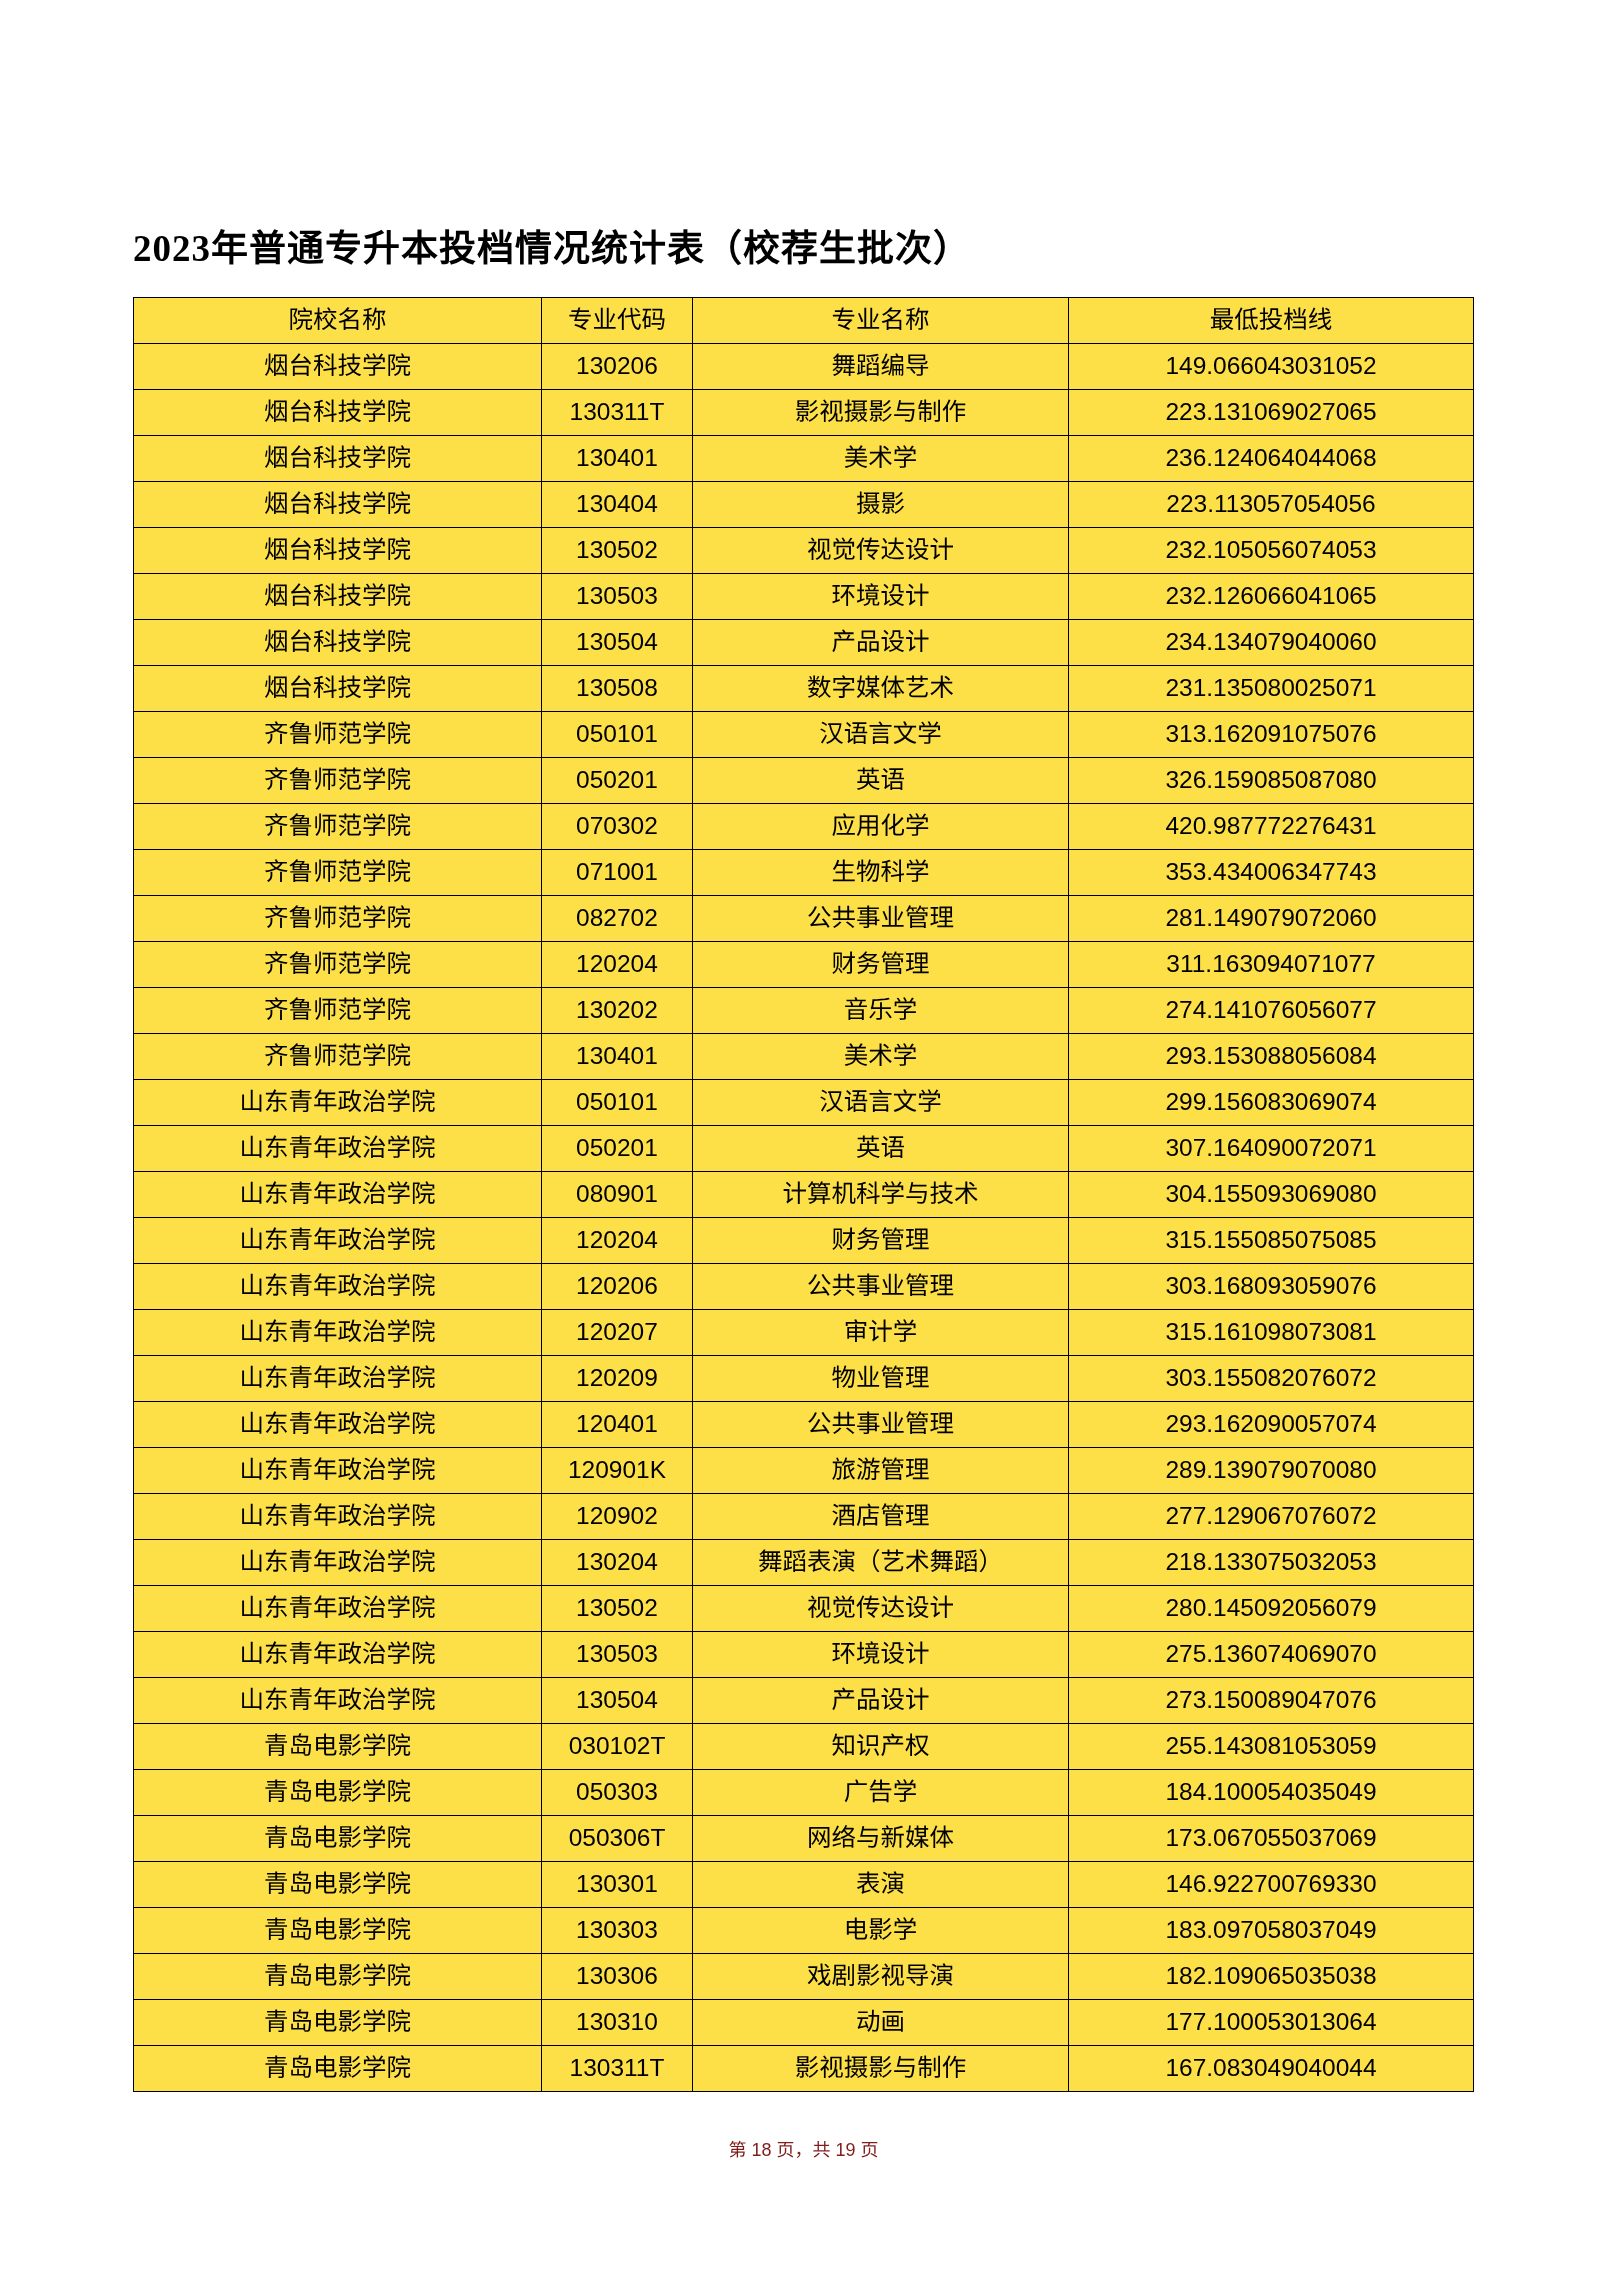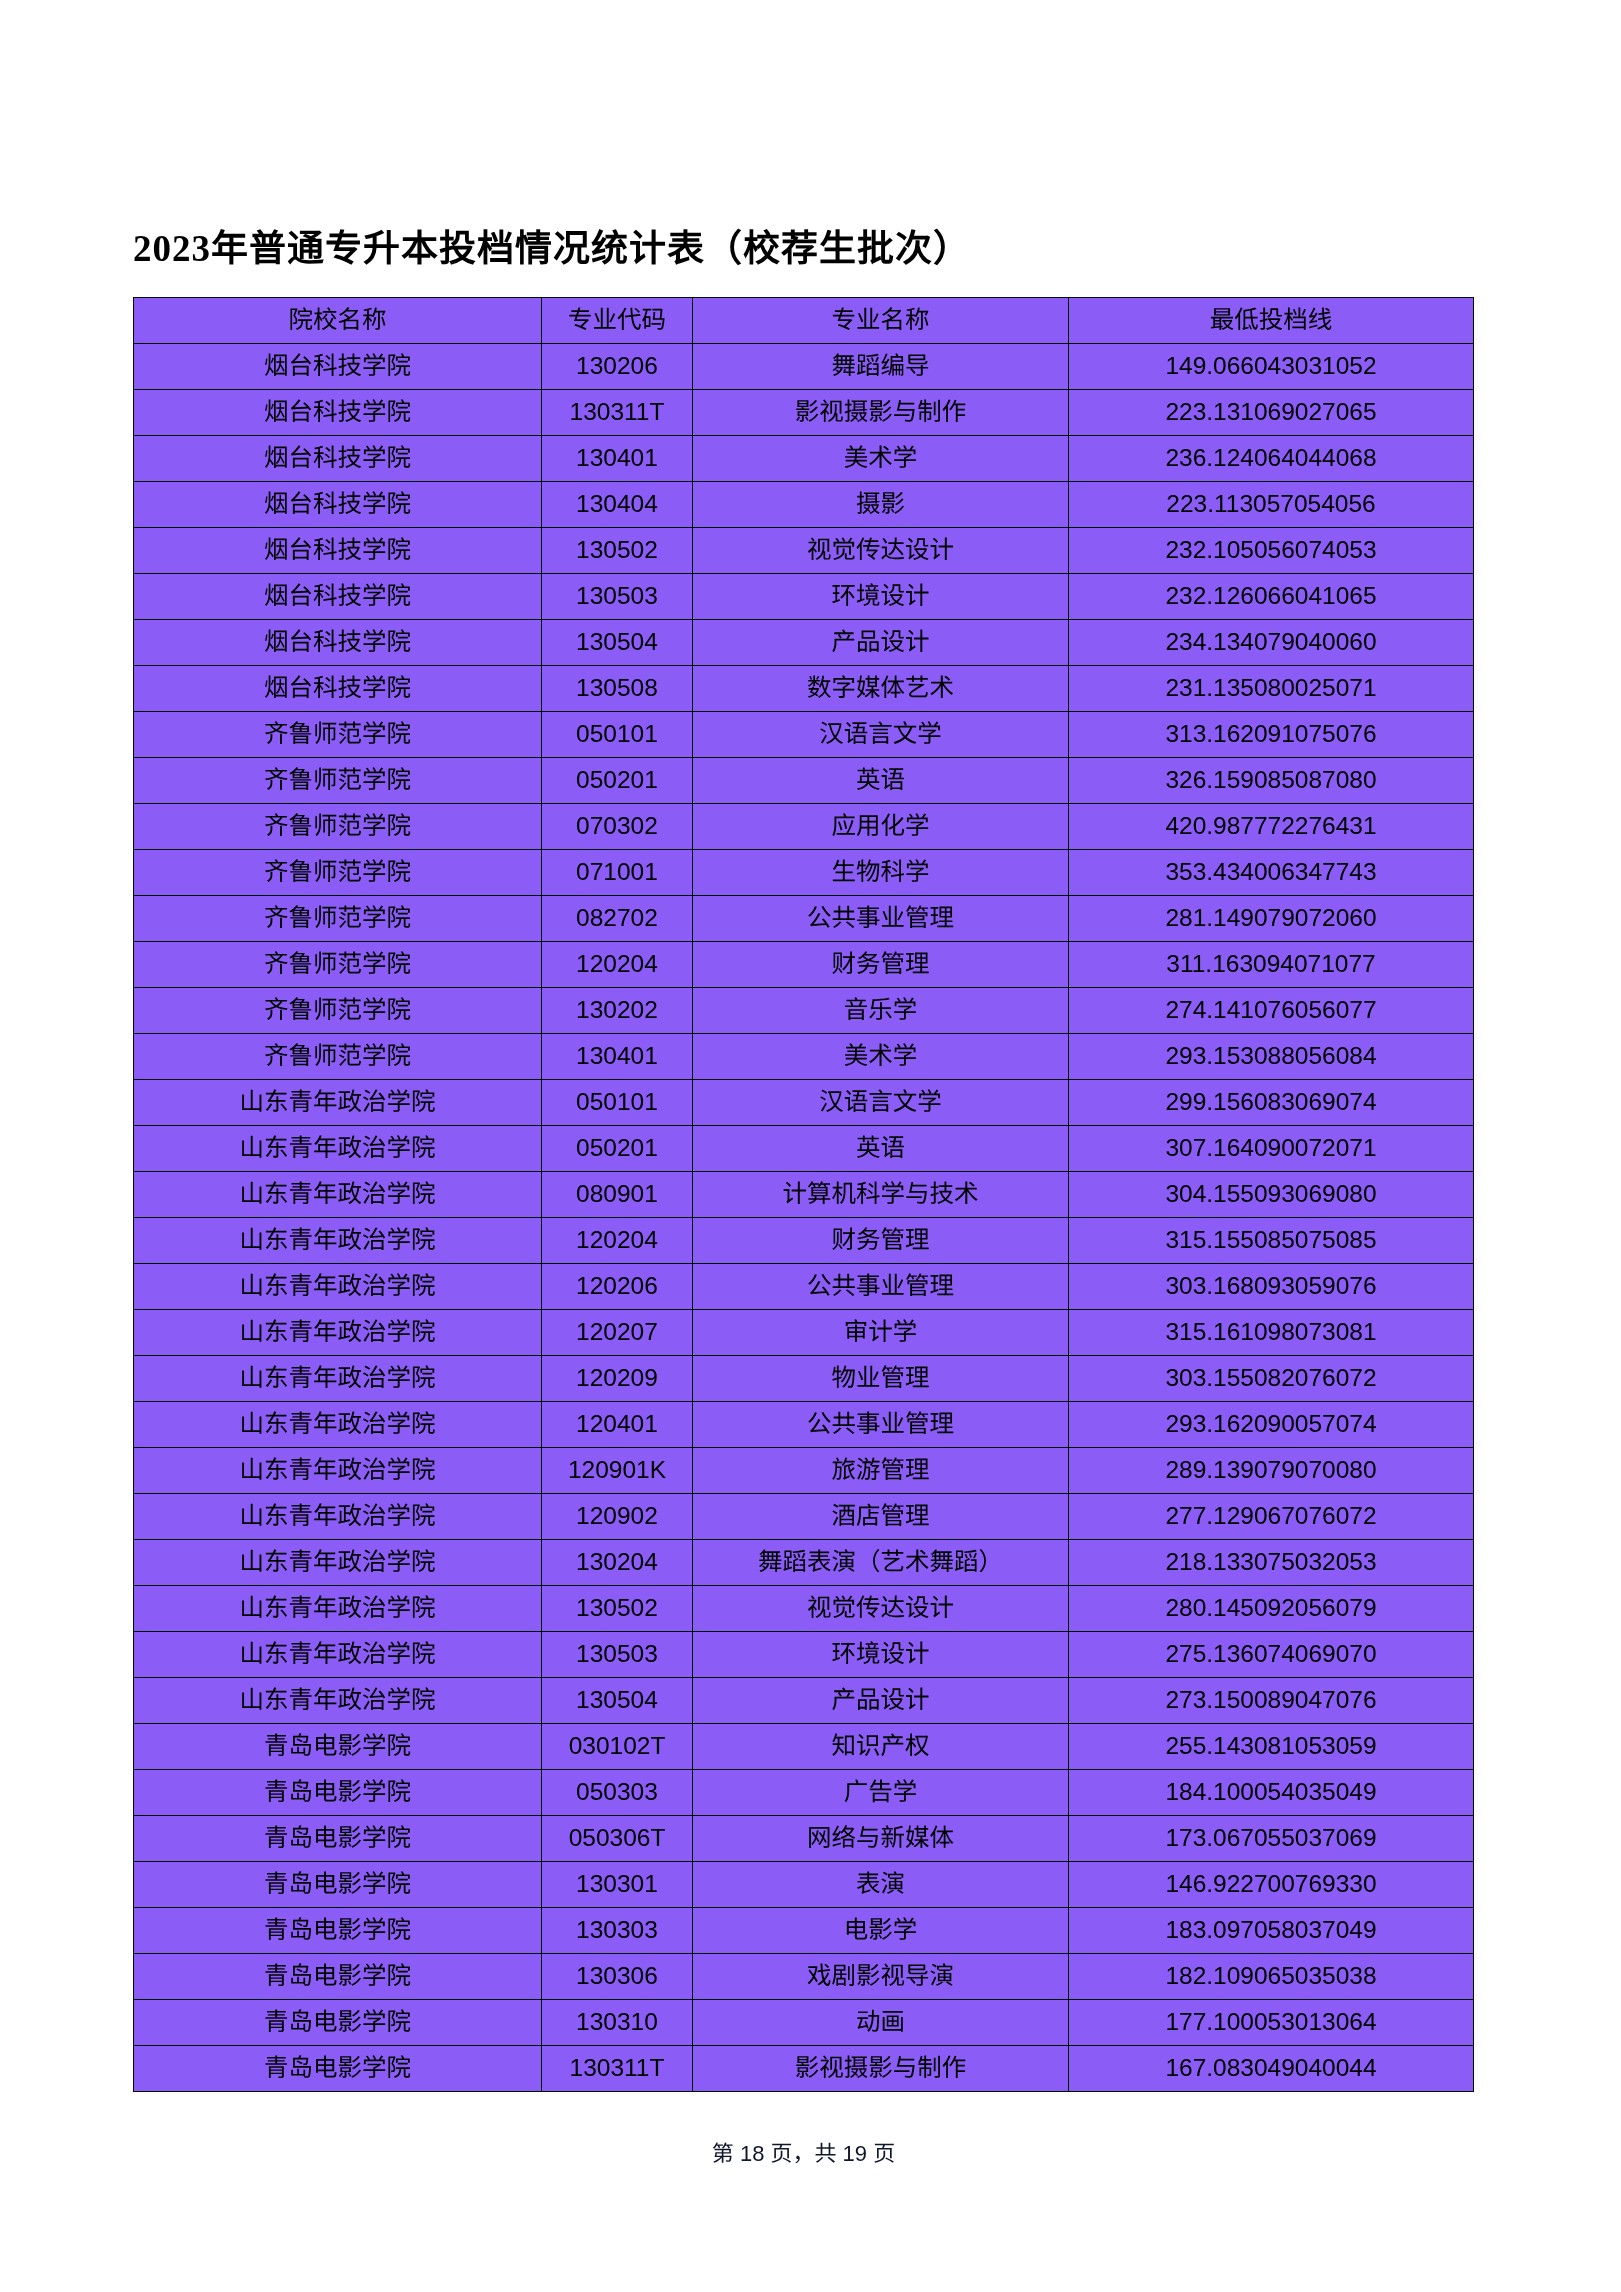--- a/index.html
+++ b/index.html
@@ -34,21 +34,21 @@
     font-family: "Liberation Serif", "DejaVu Serif", serif;
     white-space: nowrap;
   }
   table.data-table {
     position: absolute;
     left: 133px;
     top: 297px;
     width: 1340px;
     border-collapse: collapse;
     table-layout: fixed;
-    background: #8b5cf6;
+    background: #fde047;
   }
   table.data-table col.c-school { width: 408px; }
   table.data-table col.c-code   { width: 151px; }
   table.data-table col.c-major  { width: 376px; }
   table.data-table col.c-score  { width: 405px; }
 
   table.data-table th,
   table.data-table td {
     border: 1.6px solid #000000;
     height: 45px;
@@ -68,23 +68,23 @@
   table.data-table td.score-cell {
     font-family: "Liberation Sans", "DejaVu Sans", sans-serif;
     font-size: 24.5px;
   }
   .page-footer {
     position: absolute;
     left: 133px;
     top: 2135px;
     width: 1341px;
     text-align: center;
-    font-size: 22px;
+    font-size: 18px;
     font-family: "Liberation Sans", "DejaVu Sans", sans-serif;
-    color: #0f172a;
+    color: #7f1d1d;
     white-space: nowrap;
   }
   .watermark {
     position: absolute;
     right: 61px;
     top: 2194px;
     font-size: 49px;
     font-weight: bold;
     letter-spacing: 2px;
     color: #2b2b2b;

